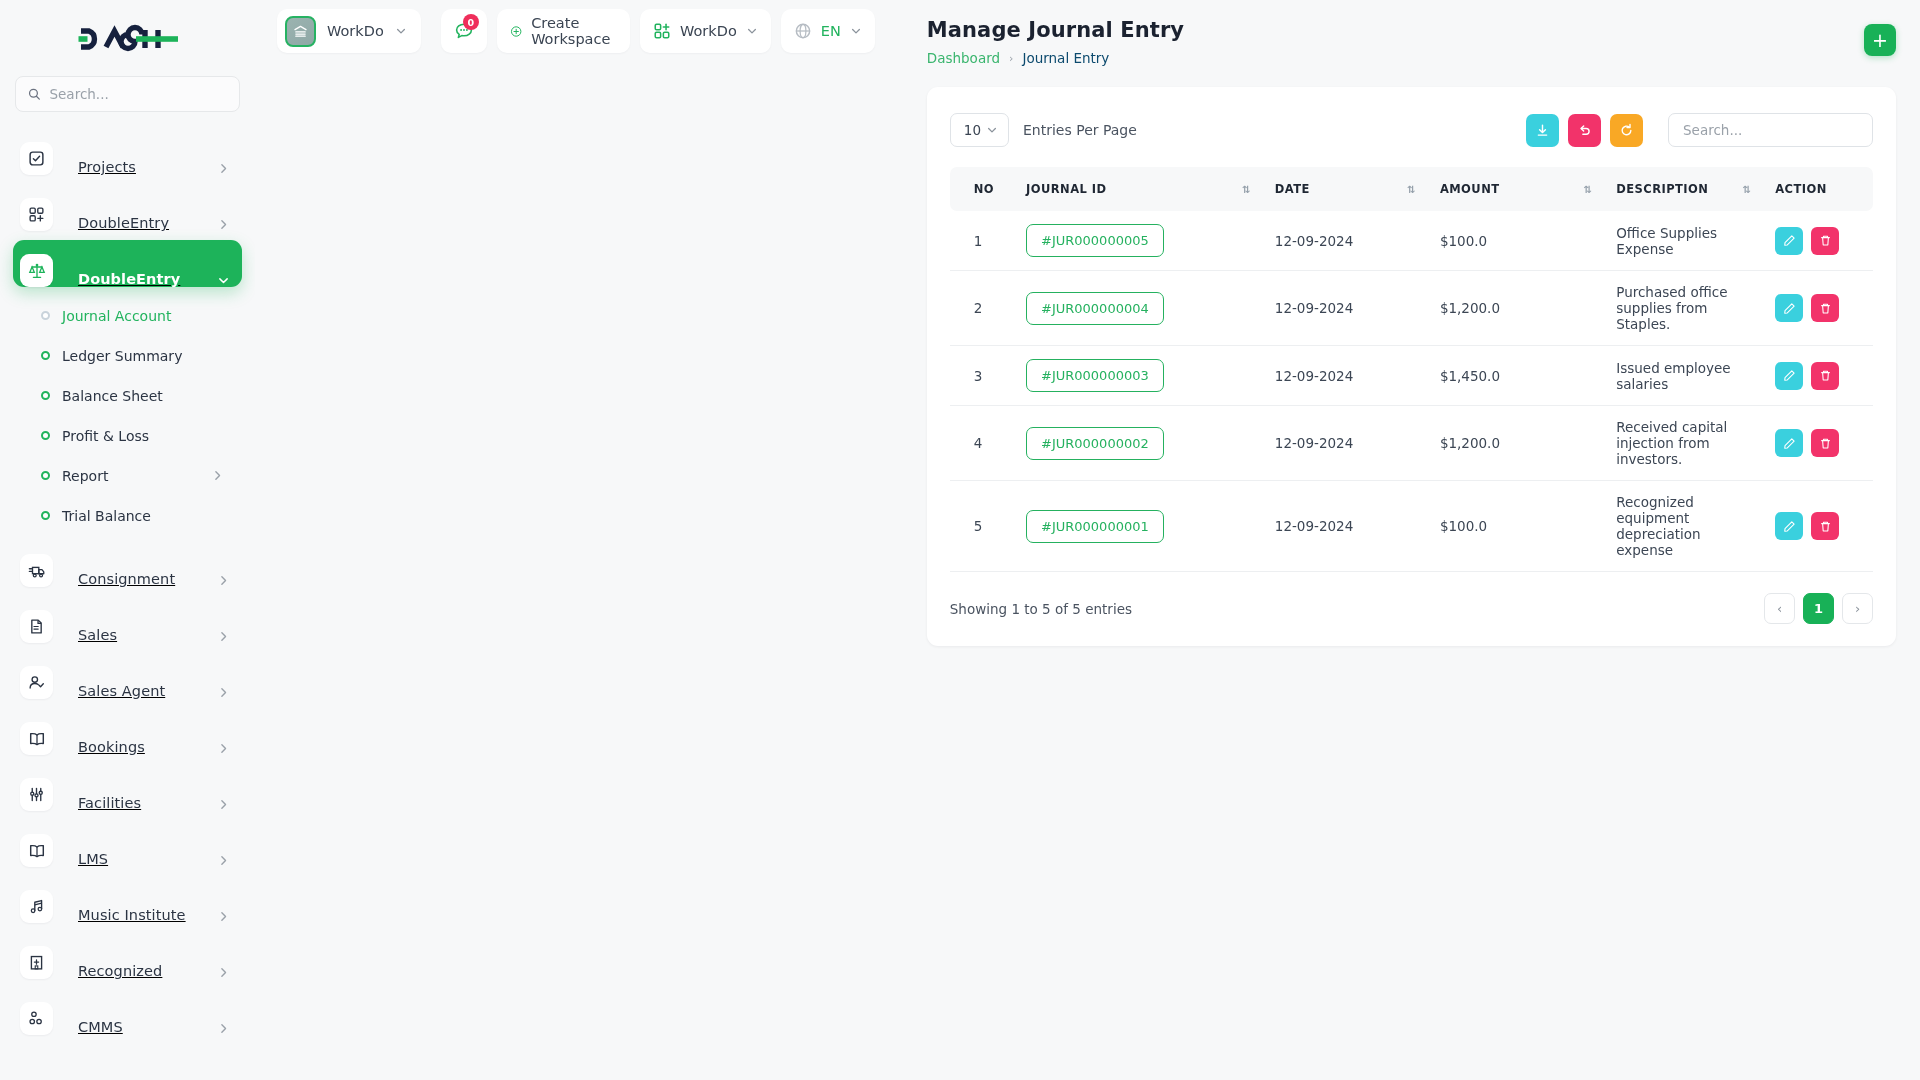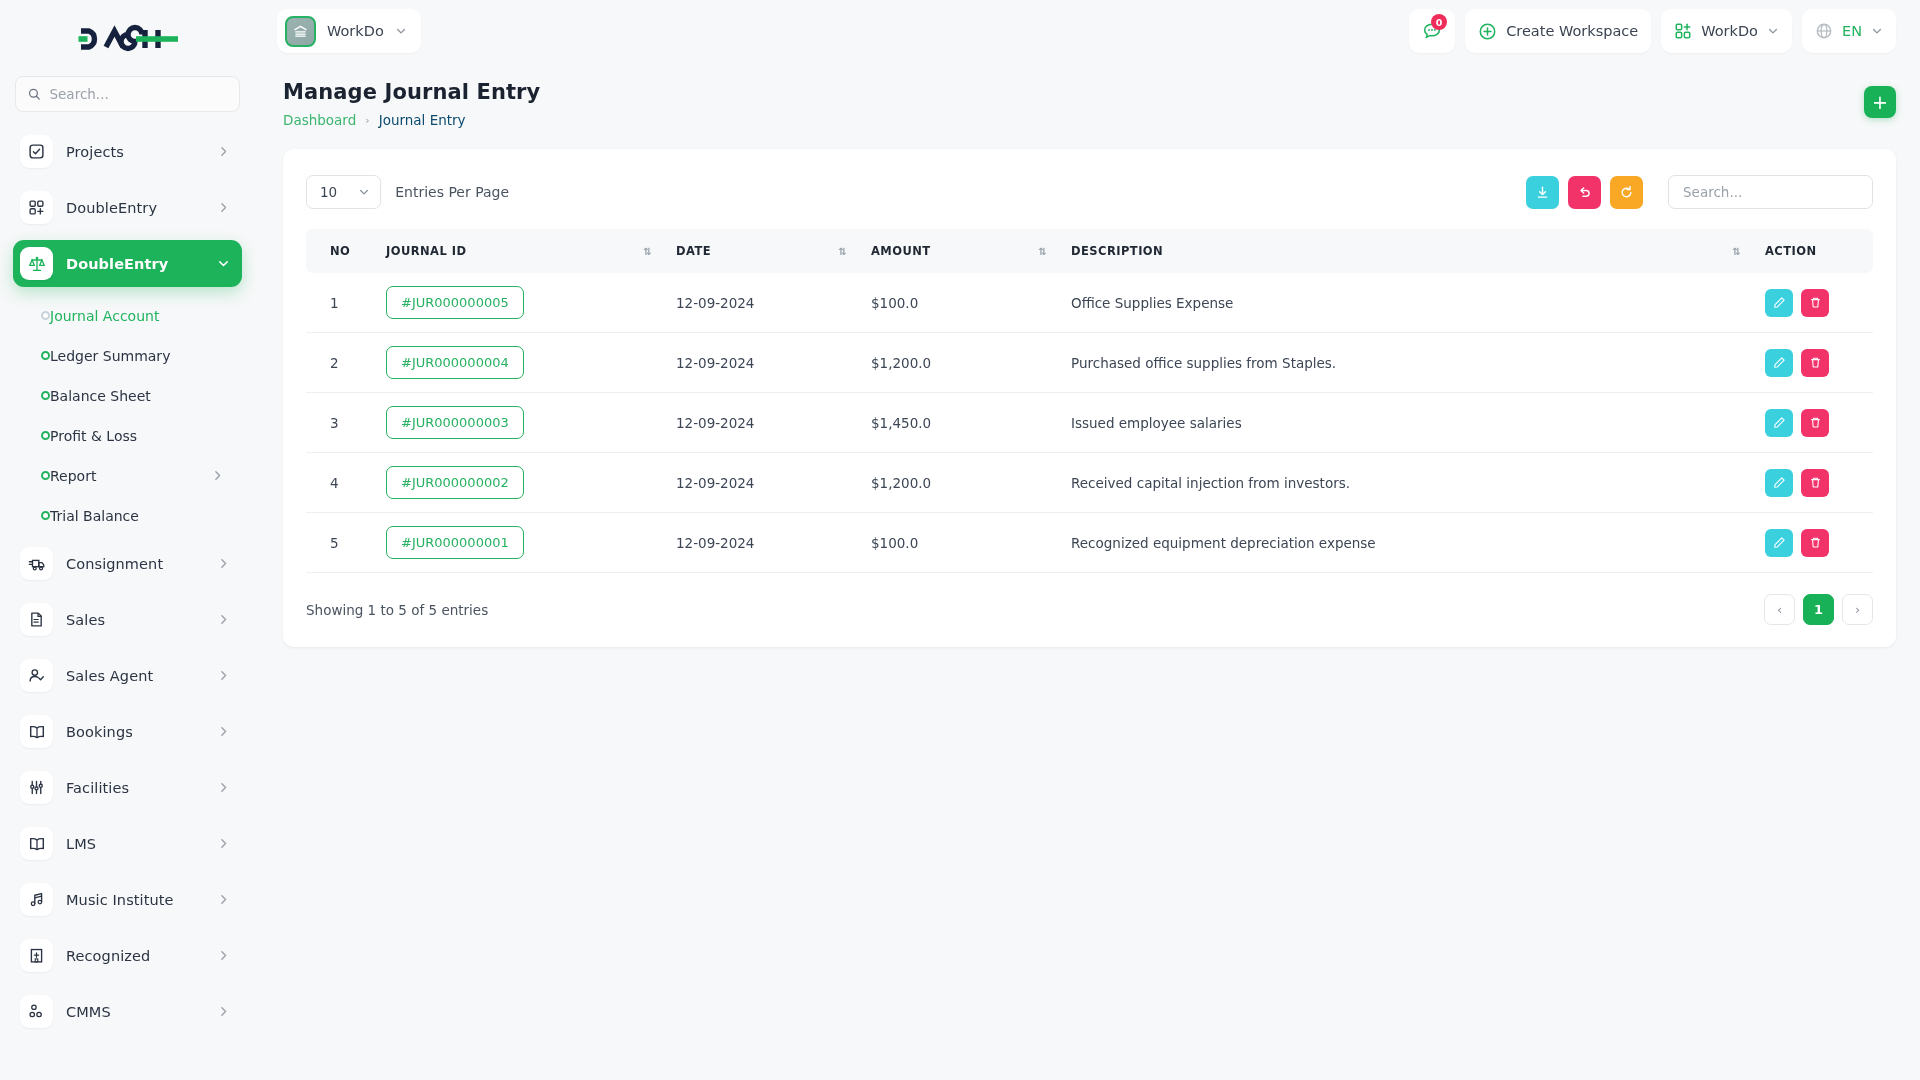--- a/index.html
+++ b/index.html
@@ -31,58 +31,58 @@
     gap: 9px;
   }
   .search-box input {
     border: none; outline: none; background: transparent;
     font-family: inherit; font-size: 13.5px; color: #6b7280; width: 100%;
   }
   .search-box input::placeholder { color: #9aa1a9; }
 
   .nav { flex: 1 1 auto; overflow: hidden; padding: 6px 13px 0 13px; }
   .nav-item {
-    display: flex; align-items: center; gap: 13px;
+    display: flex; align-items: flex-end; gap: 25px;
     height: 47px; padding: 0 12px 0 7px; border-radius: 11px;
-    cursor: pointer; position: relative; margin-bottom: 9px;
+    cursor: pointer; position: relative; margin-bottom: 9px; text-decoration: underline;
   }
   .nav-item .icon-box {
     width: 33px; height: 33px; flex: 0 0 33px; border-radius: 9px;
     background: #ffffff; display: flex; align-items: center; justify-content: center;
     box-shadow: 0 1px 2px rgba(16,24,40,0.05);
   }
   .nav-item .label {
     flex: 1 1 auto; font-size: 14.5px; color: #2b3443; letter-spacing: .1px;
   }
   .nav-item .chev { flex: 0 0 auto; color: #9aa1a9; display: flex; }
   .nav-item.active {
     background: #1db35a;
     box-shadow: 0 6px 16px rgba(29,179,90,0.28);
   }
   .nav-item.active .label { color: #ffffff; font-weight: bold; }
   .nav-item.active .chev { color: #ffffff; }
 
   .subnav { padding: 0 0 4px 0; }
   .sub-item {
-    display: flex; align-items: center; 
+    display: flex; align-items: center; gap: 12px;
     height: 39px; padding-left: 28px; cursor: pointer; border-radius: 8px;
     margin-bottom: 1px;
   }
   .sub-item .dot {
     width: 9px; height: 9px; flex: 0 0 9px; border-radius: 50%;
     border: 2px solid #22b35e; background: #fff;
   }
   .sub-item .label { font-size: 14px; color: #2b3443; flex: 1 1 auto; }
   .sub-item.active .label { color: #22b35e; }
   .sub-item.active .dot { border-color: #c9d3db; }
   .sub-item .chev { color: #9aa1a9; display: flex; padding-right: 18px; }
 
   
   .main {
-    flex: 1 1 auto; height: 1080px; display: flex; flex-direction: column;
+    flex: 1 1 auto; height: 1080px; display: flex; flex-direction: row;
     background: #f7f8f9; overflow: hidden;
   }
   .topbar {
     height: 62px; flex: 0 0 62px; display: flex; align-items: center;
     padding: 0 24px 0 22px; gap: 10px;
   }
   .ws-pill {
     display: flex; align-items: center; gap: 11px;
     background: #ffffff; border-radius: 10px; height: 44px; padding: 0 14px 0 8px;
     cursor: pointer; box-shadow: 0 1px 2px rgba(16,24,40,0.04);
@@ -126,21 +126,21 @@
   }
 
   .card {
     margin-top: 21px; background: #ffffff; border-radius: 11px;
     padding: 26px 23px 22px 23px;
     box-shadow: 0 1px 3px rgba(16,24,40,0.06);
   }
   .card-top { display: flex; align-items: center; gap: 14px; }
   .sel-box {
     height: 34px; min-width: 59px; border: 1px solid #dfe3e7; border-radius: 7px;
-    display: flex; align-items: center; gap: 21px; padding: 0 10px 0 13px; cursor: pointer;
+    display: flex; align-items: center; gap: 5px; padding: 0 10px 0 13px; cursor: pointer;
     background: #fff;
   }
   .sel-val { font-size: 13.5px; color: #3a4452; }
   .epp-label { font-size: 14px; color: #4a5360; }
 
   .tool-btns { display: flex; gap: 9px; margin-left: auto; }
   .tbtn {
     width: 33px; height: 33px; border-radius: 7px; cursor: pointer;
     display: flex; align-items: center; justify-content: center; color: #fff;
   }

